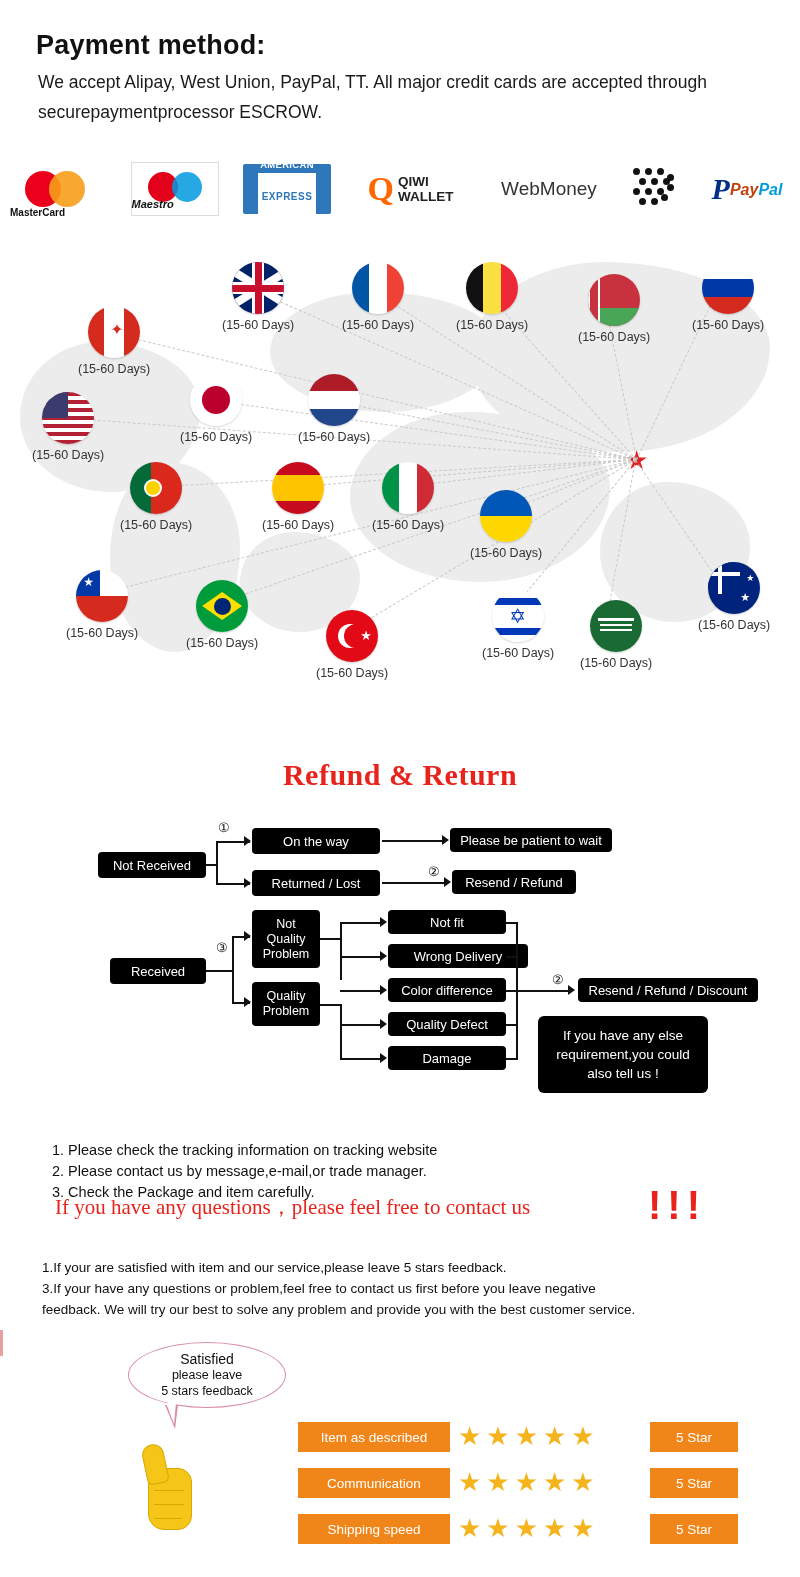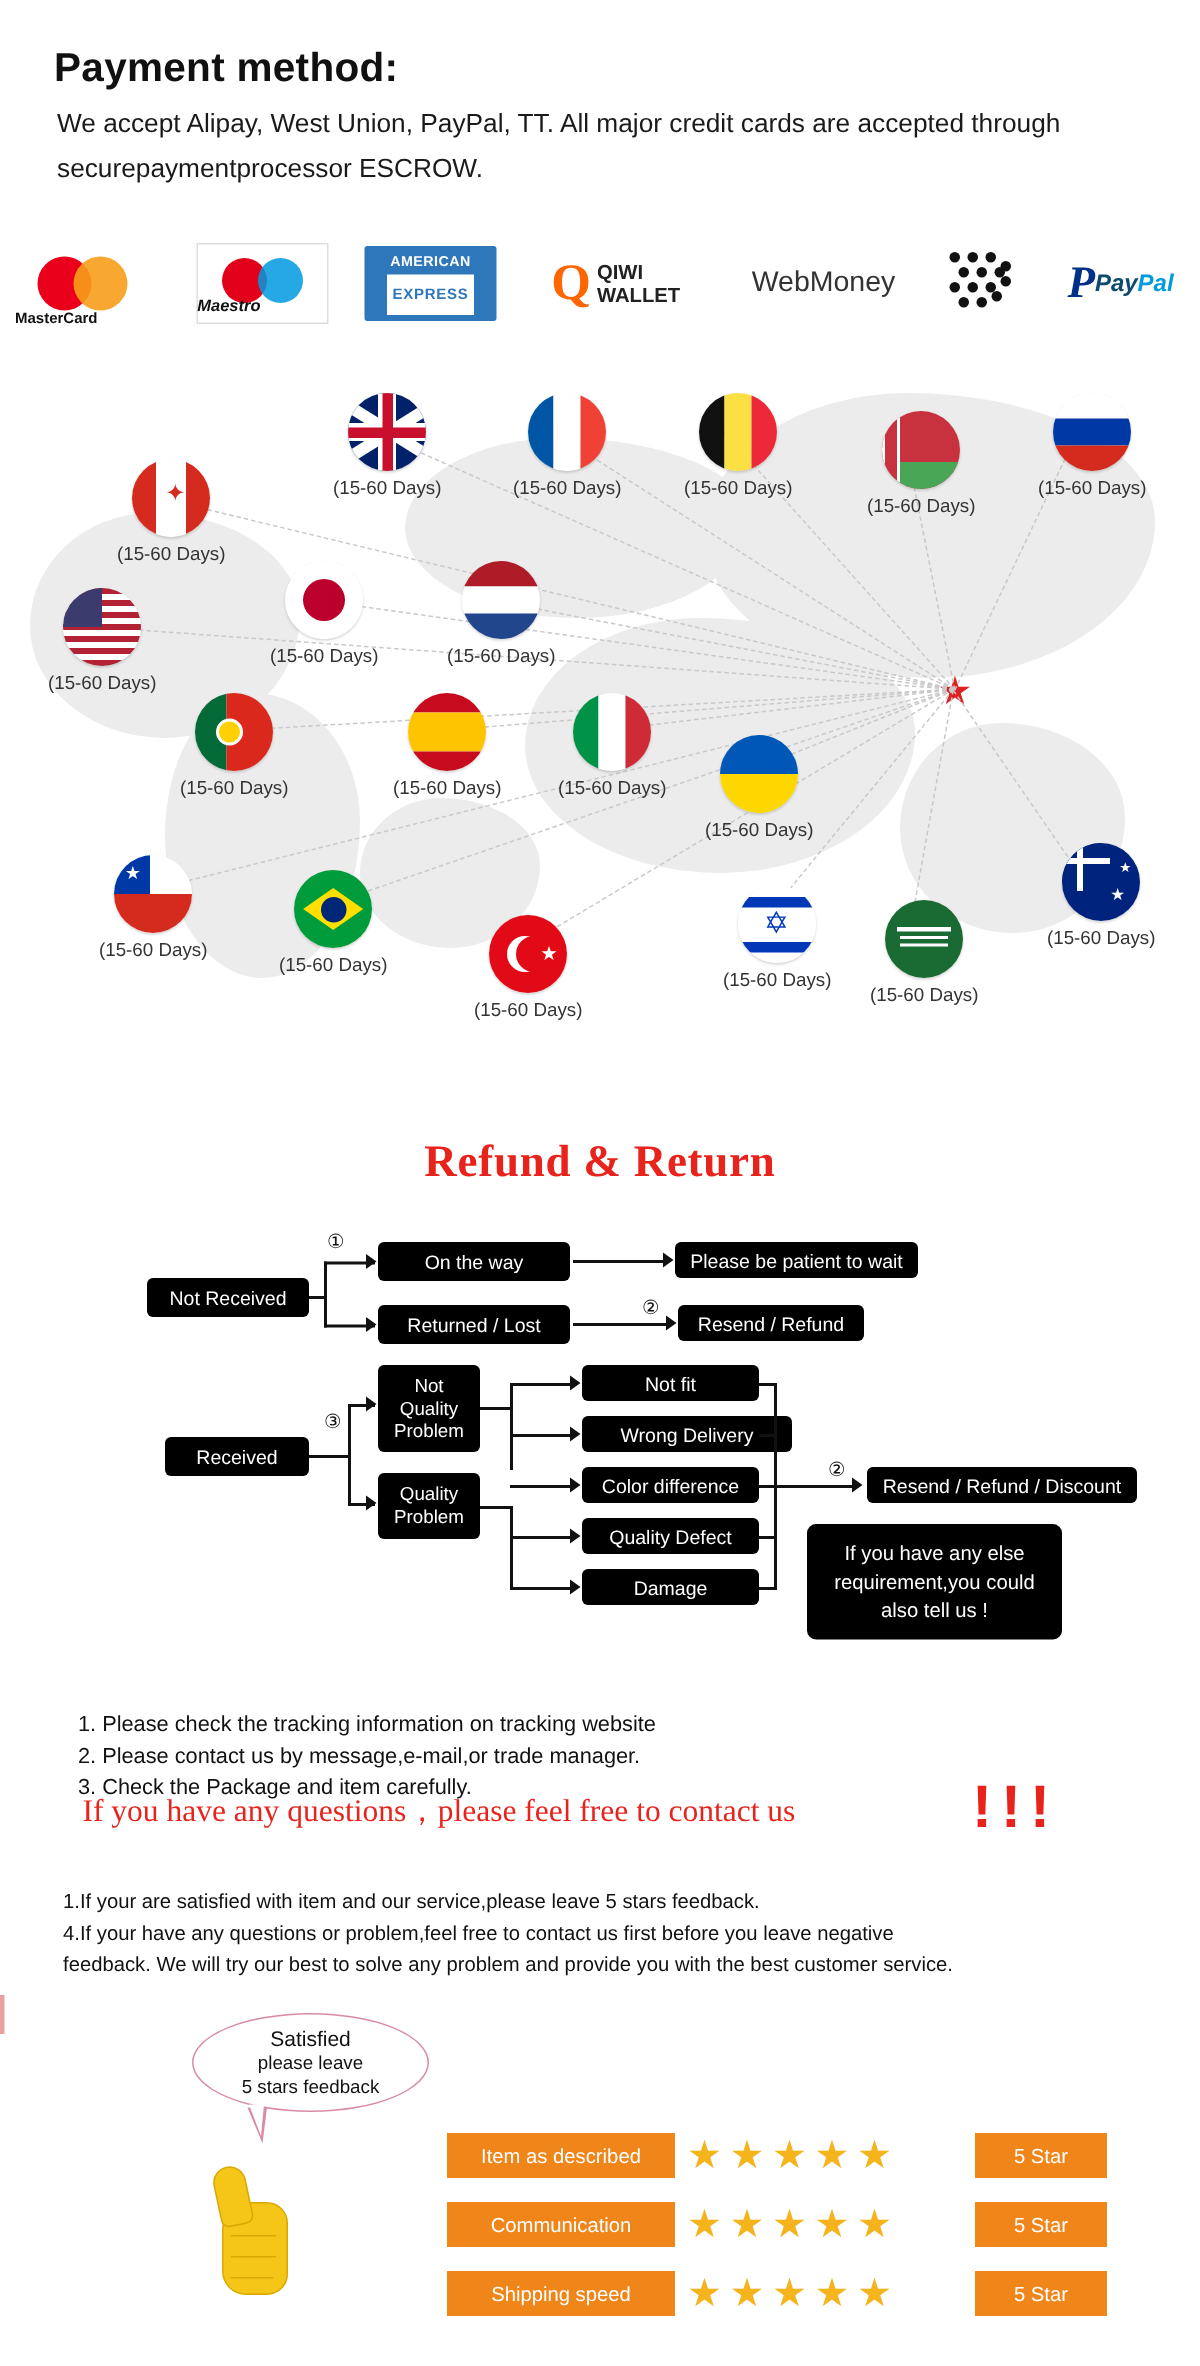--- a/index.html
+++ b/index.html
@@ -78,41 +78,41 @@
     font-size: 11px; font-style: italic; font-weight: bold; color: #111;
   }
   .amex-box {
     width: 88px; height: 50px; background: #2e77bb;
     display: flex; flex-direction: column; align-items: center; justify-content: center;
     border-radius: 2px;
   }
   .amex-t1 { color: #fff; font-size: 9.5px; font-weight: bold; letter-spacing: .3px; line-height: 11px; }
   .amex-t2 {
     color: #2e77bb; background: #fff; font-size: 10px; font-weight: bold;
-    padding: 8px 4px; margin-top: 3px; letter-spacing: .5px;
+    padding: 18px 4px; margin-top: 3px; letter-spacing: .5px;
   }
   .qiwi-box { width: 110px; display: flex; align-items: center; gap: 4px; }
   .qiwi-q {
     font-family: "Liberation Serif", serif; font-size: 34px; font-weight: bold;
     color: #ff6600; line-height: 30px;
   }
   .qiwi-txt { font-size: 13.5px; font-weight: bold; color: #222; line-height: 15px; }
   .webmoney-box { width: 118px; text-align: center; }
   .webmoney-txt { font-size: 19px; color: #333; }
   .wm-dots { width: 42px; height: 42px; position: relative; }
   .wm-dots span {
     position: absolute; width: 7px; height: 7px; background: #111; border-radius: 50%;
   }
   .paypal-box { width: 96px; text-align: center; line-height: 1; }
   .pp-glyph {
     font-family: "Liberation Serif", serif; font-style: italic; font-weight: bold;
     font-size: 30px; color: #003087;
   }
   .pp-name { font-size: 16px; font-weight: bold; font-style: italic; margin-top: 1px; }
-  .pp-pay { color: #0c4a6e; }
+  .pp-pay { color: #c2410c; }
   .pp-pal { color: #009cde; }
 
   
   .map-section {
     position: absolute; left: 0; top: 232px; width: 800px; height: 500px;
     background: #ffffff;
   }
   .map-blob {
     position: absolute;
     background: #ececec;
@@ -579,21 +579,21 @@
   <div class="note-line">1. Please check the tracking information on tracking website</div>
   <div class="note-line">2. Please contact us by message,e-mail,or trade manager.</div>
   <div class="note-line">3. Check the Package and item carefully.</div>
 </div>
 
 <div class="questions">If you have any questions，please feel free to contact us</div>
 <div class="bangs">!!!</div>
 
 <div class="feedback-note">
   <div class="fb-line">1.If your are satisfied with item and our service,please leave 5 stars feedback.</div>
-  <div class="fb-line">4.If your have any questions or problem,feel free to contact us first before you leave negative</div>
+  <div class="fb-line">3.If your have any questions or problem,feel free to contact us first before you leave negative</div>
   <div class="fb-line">feedback. We will try our best to solve any problem and provide you with the best customer service.</div>
 </div>
 
 <div class="rating-zone">
   <div class="edge-mark" style="top:0;"></div>
 
   <div class="speech">
     <div class="speech-l1">Satisfied</div>
     <div class="speech-l2">please leave</div>
     <div class="speech-l2">5 stars feedback</div>

